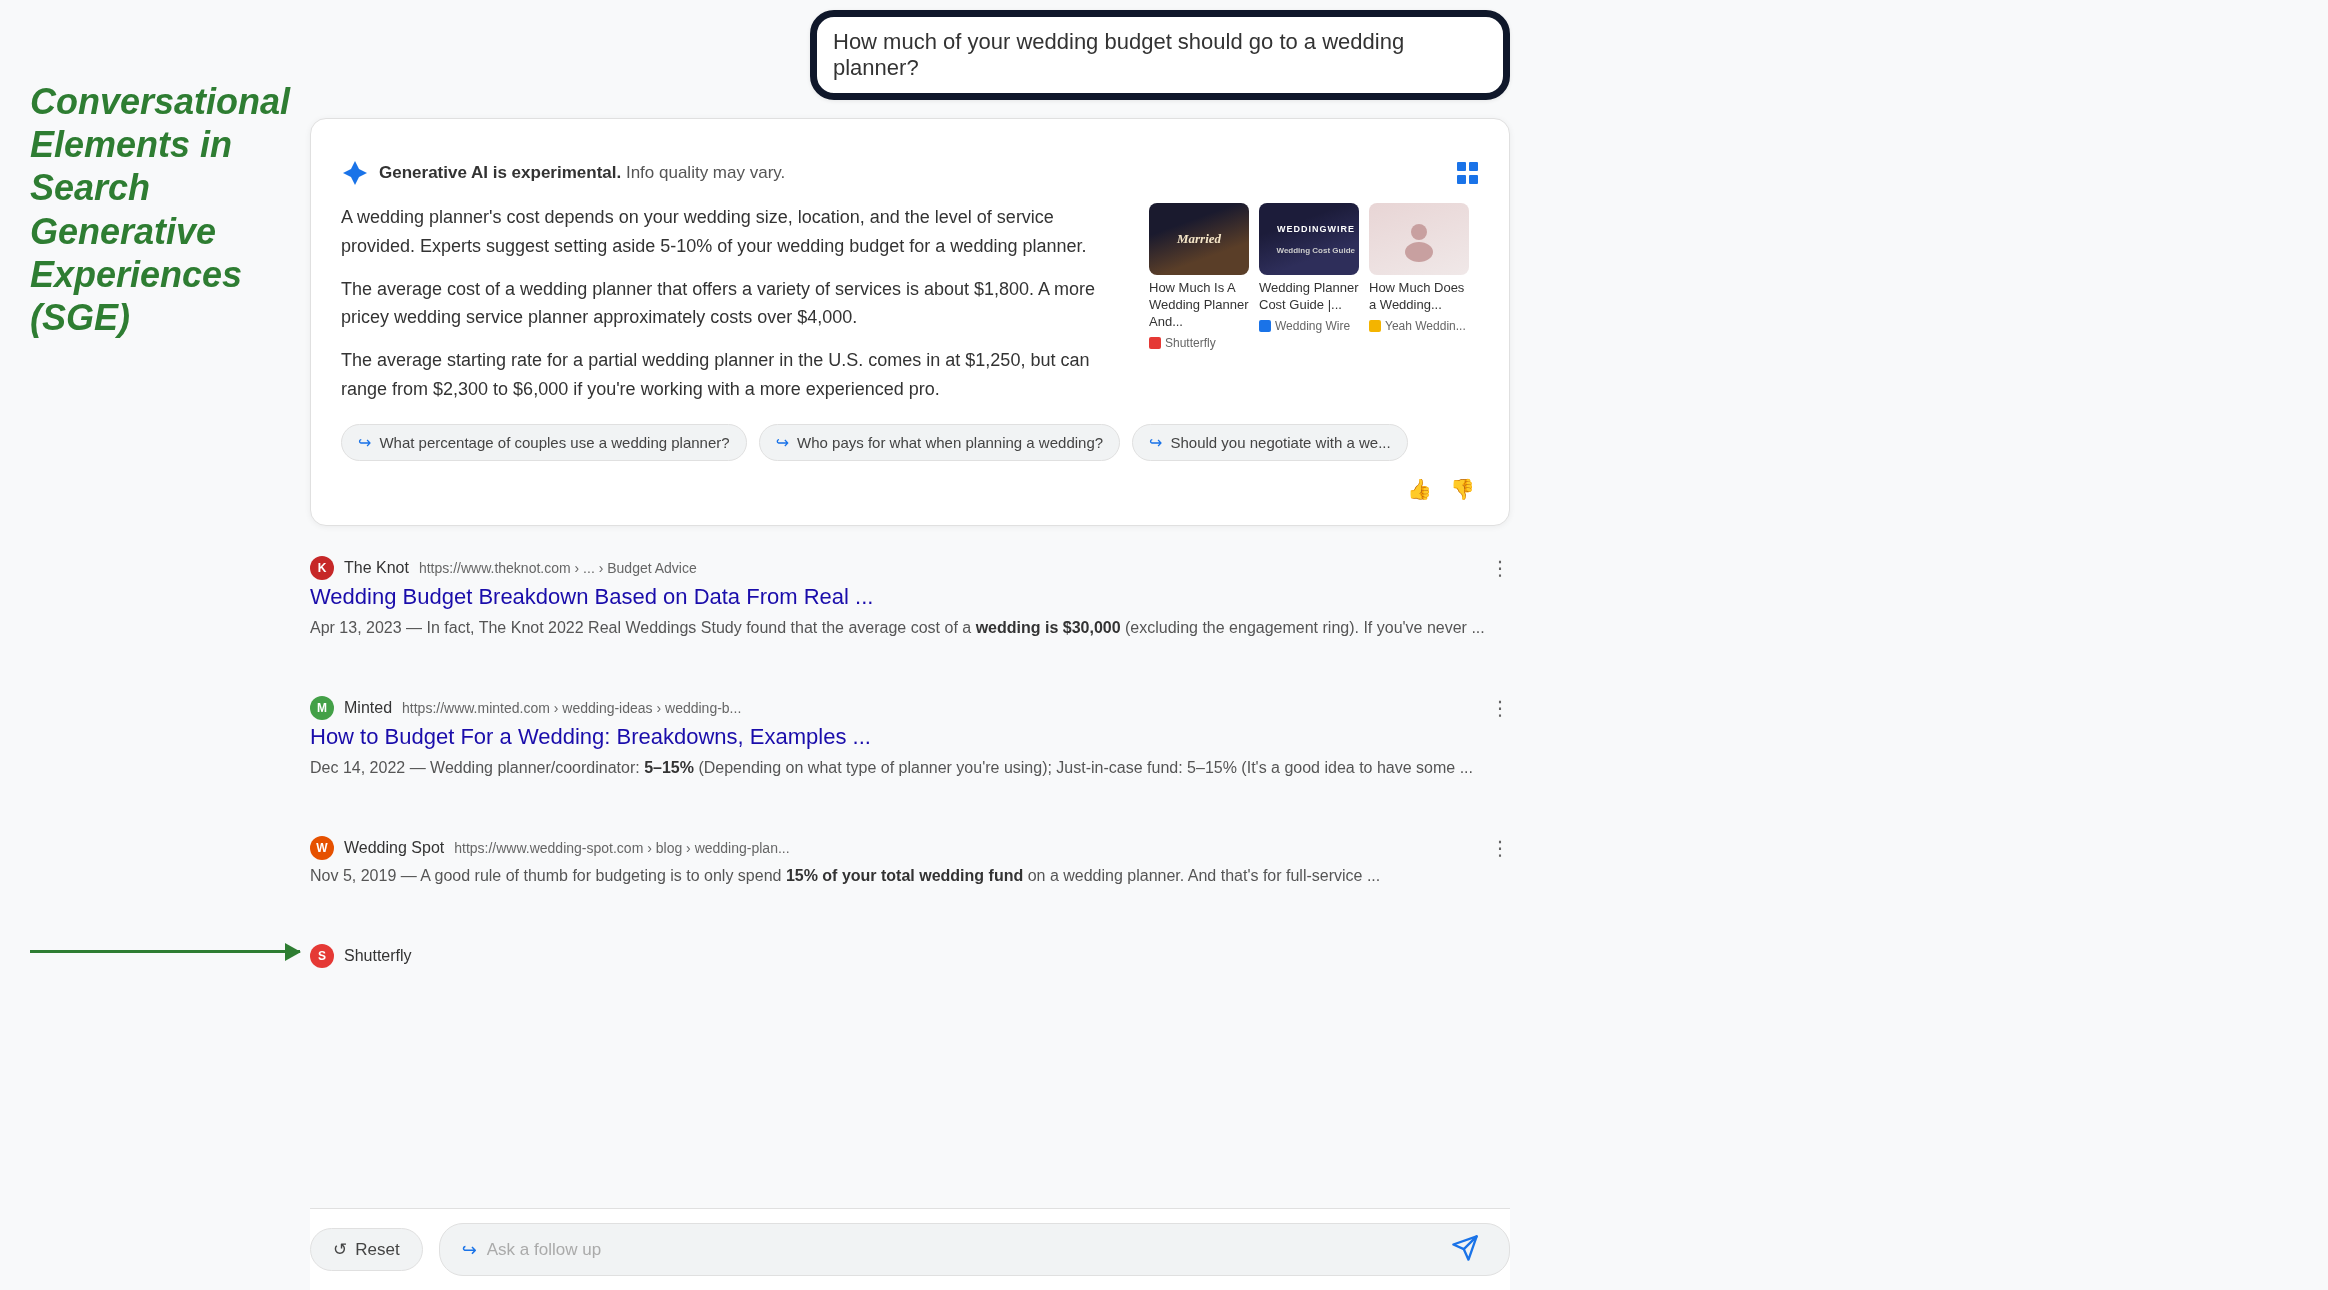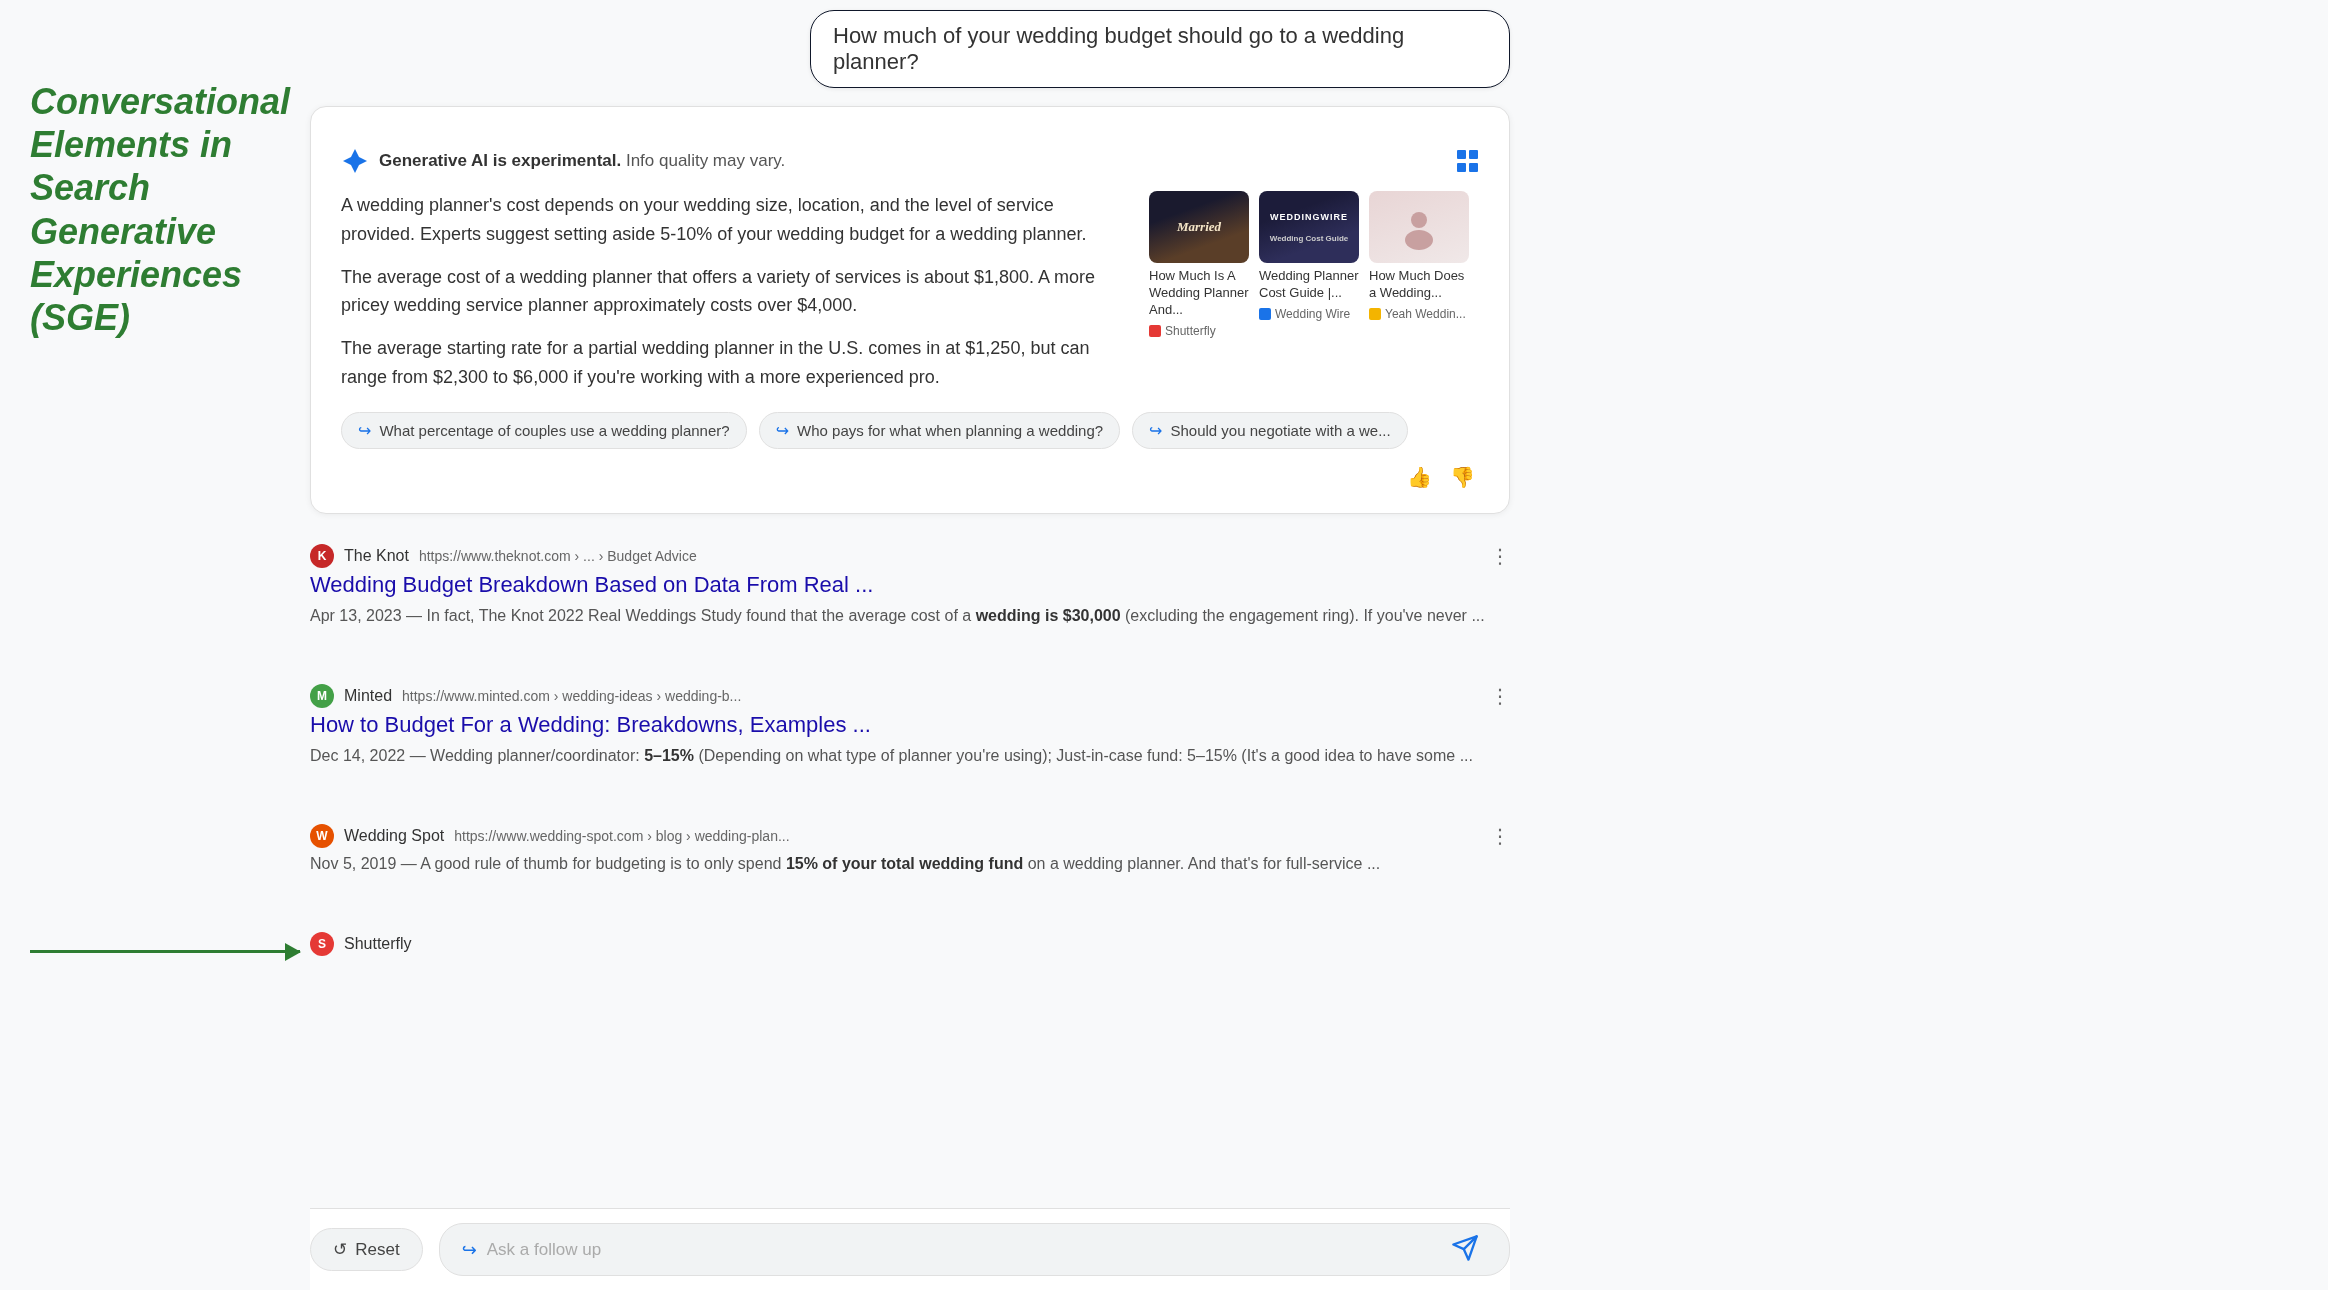--- a/index.html
+++ b/index.html
@@ -63,23 +63,23 @@
     }
 
     
     .query-bubble {
       display: flex;
       justify-content: flex-end;
       margin-bottom: 18px;
     }
     .query-text {
       background: #fff;
-      border: 1px solid #0f172a;
+      border: 7px solid #0f172a;
       border-radius: 24px;
-      padding: 12px 22px;
+      padding: 12px 16px;
       font-size: 22px;
       color: #333;
       box-shadow: 0 1px 4px rgba(0,0,0,0.08);
       max-width: 700px;
     }
 
     
     .sge-card {
       background: #fff;
       border: 1px solid #e0e0e0;
@@ -366,21 +366,21 @@
       color: #f5e6c8;
       font-style: italic;
     }
 
     .thumb-img-2 {
       width: 100%;
       height: 100%;
       background: linear-gradient(160deg, #1c1c3a 30%, #2e2e5a 70%);
       display: flex;
       flex-direction: column;
-      align-items: center;
+      align-items: flex-end;
       justify-content: center;
       padding: 4px;
       gap: 12px;
     }
     .thumb-img-2 .ww-title {
       font-size: 9px;
       color: #fff;
       text-align: center;
       font-weight: bold;
       letter-spacing: 1px;

